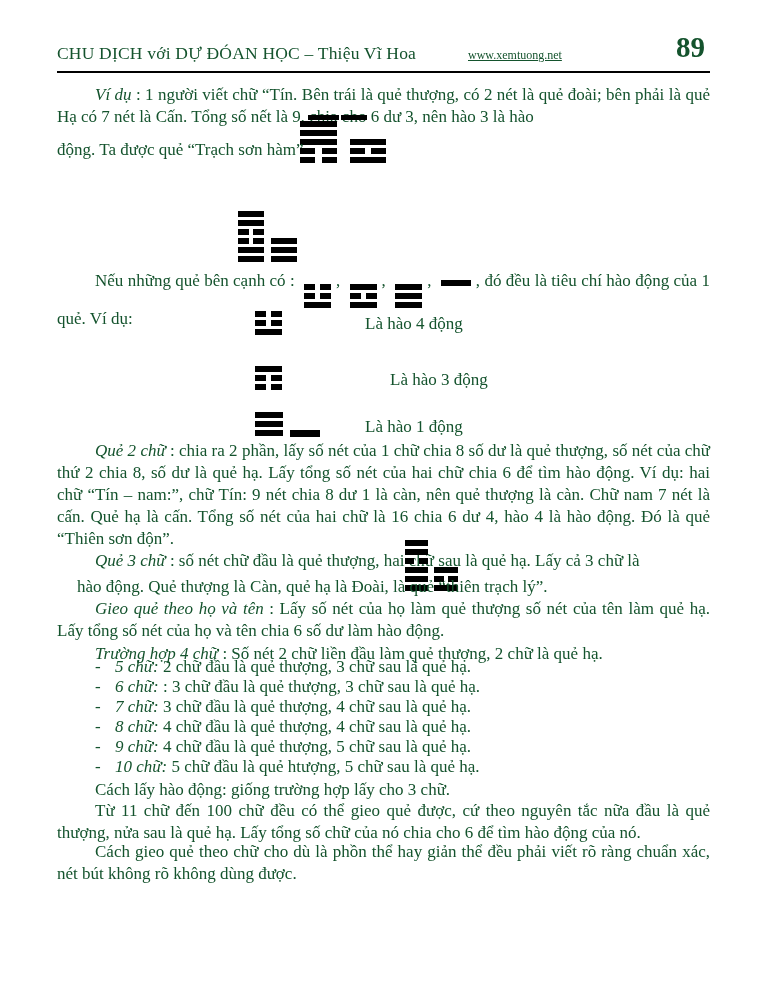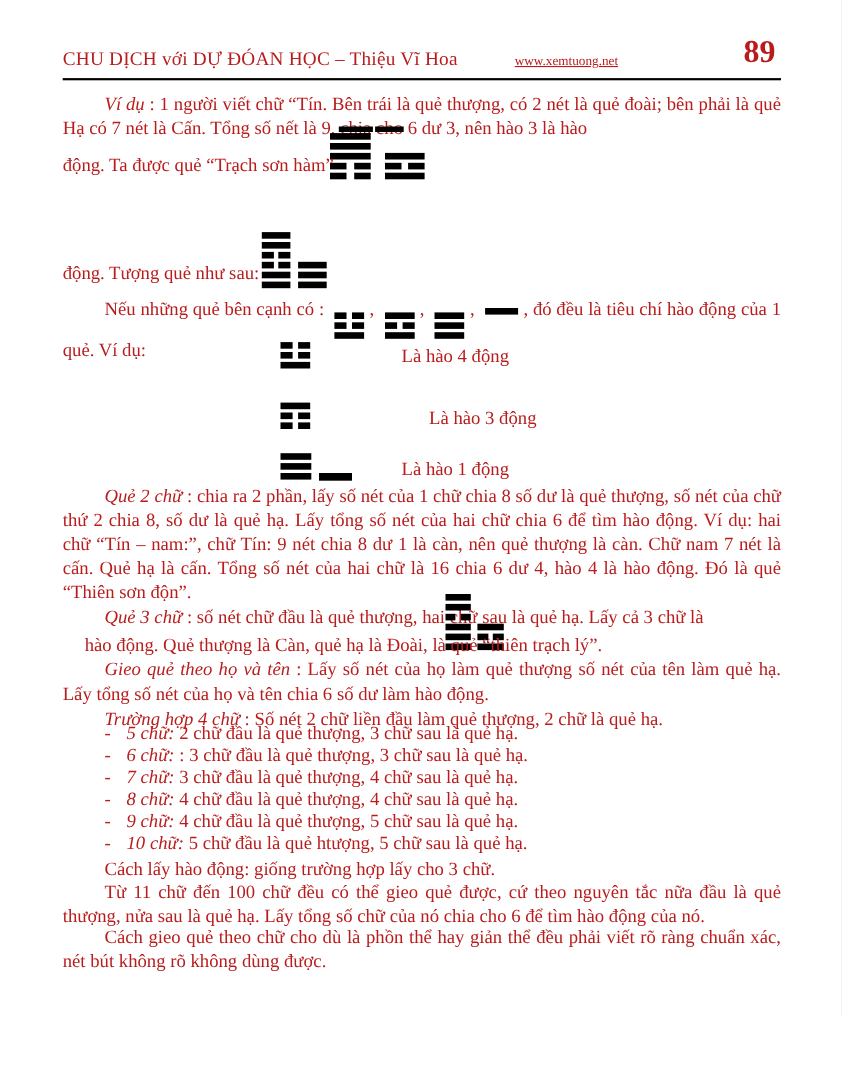--- a/index.html
+++ b/index.html
@@ -1,18 +1,18 @@
 <!DOCTYPE html>
 <html><head>
 <meta charset="utf-8">
 <style>
   html,body { margin:0; padding:0; background:#e8e8e8; }
   .page {
     position:relative; width:765px; height:990px; margin:0 auto;
-    background:#ffffff; color:#b91c1c;
+    background:#ffffff; color:#14532d;
     font-family:"Liberation Serif","DejaVu Serif",serif;
     font-size:17px; line-height:22px; overflow:hidden;
   }
   .abs { position:absolute; }
   .col { left:57px; width:653px; }
   .para { text-align:justify; }
   .indent { text-indent:38px; }
   .ital { font-style:italic; }
   .bold { font-weight:bold; }
   .hdr-title { font-size:17.5px; letter-spacing:.2px; }
@@ -73,21 +73,20 @@
         <div class="bar broken"></div>
         <div class="bar"></div>
         <div class="bar"></div>
       </div>
     <div class="hexcol" style="--bw:26px;">
         <div class="bar"></div>
         <div class="bar"></div>
         <div class="bar"></div>
       </div>
   </div>
-  <div class="abs col" style="top:238px;">động. Tượng quẻ như sau:</div>
 
   <div class="abs col para indent" style="top:270px;">
     <span>Nếu những quẻ bên cạnh có : </span><span class="hexinline" style="--bw:27px;">
         <div class="bar broken"></div>
         <div class="bar broken"></div>
         <div class="bar"></div>
       </span><span>, </span><span class="hexinline" style="--bw:27px;">
         <div class="bar"></div>
         <div class="bar broken"></div>
         <div class="bar"></div>

